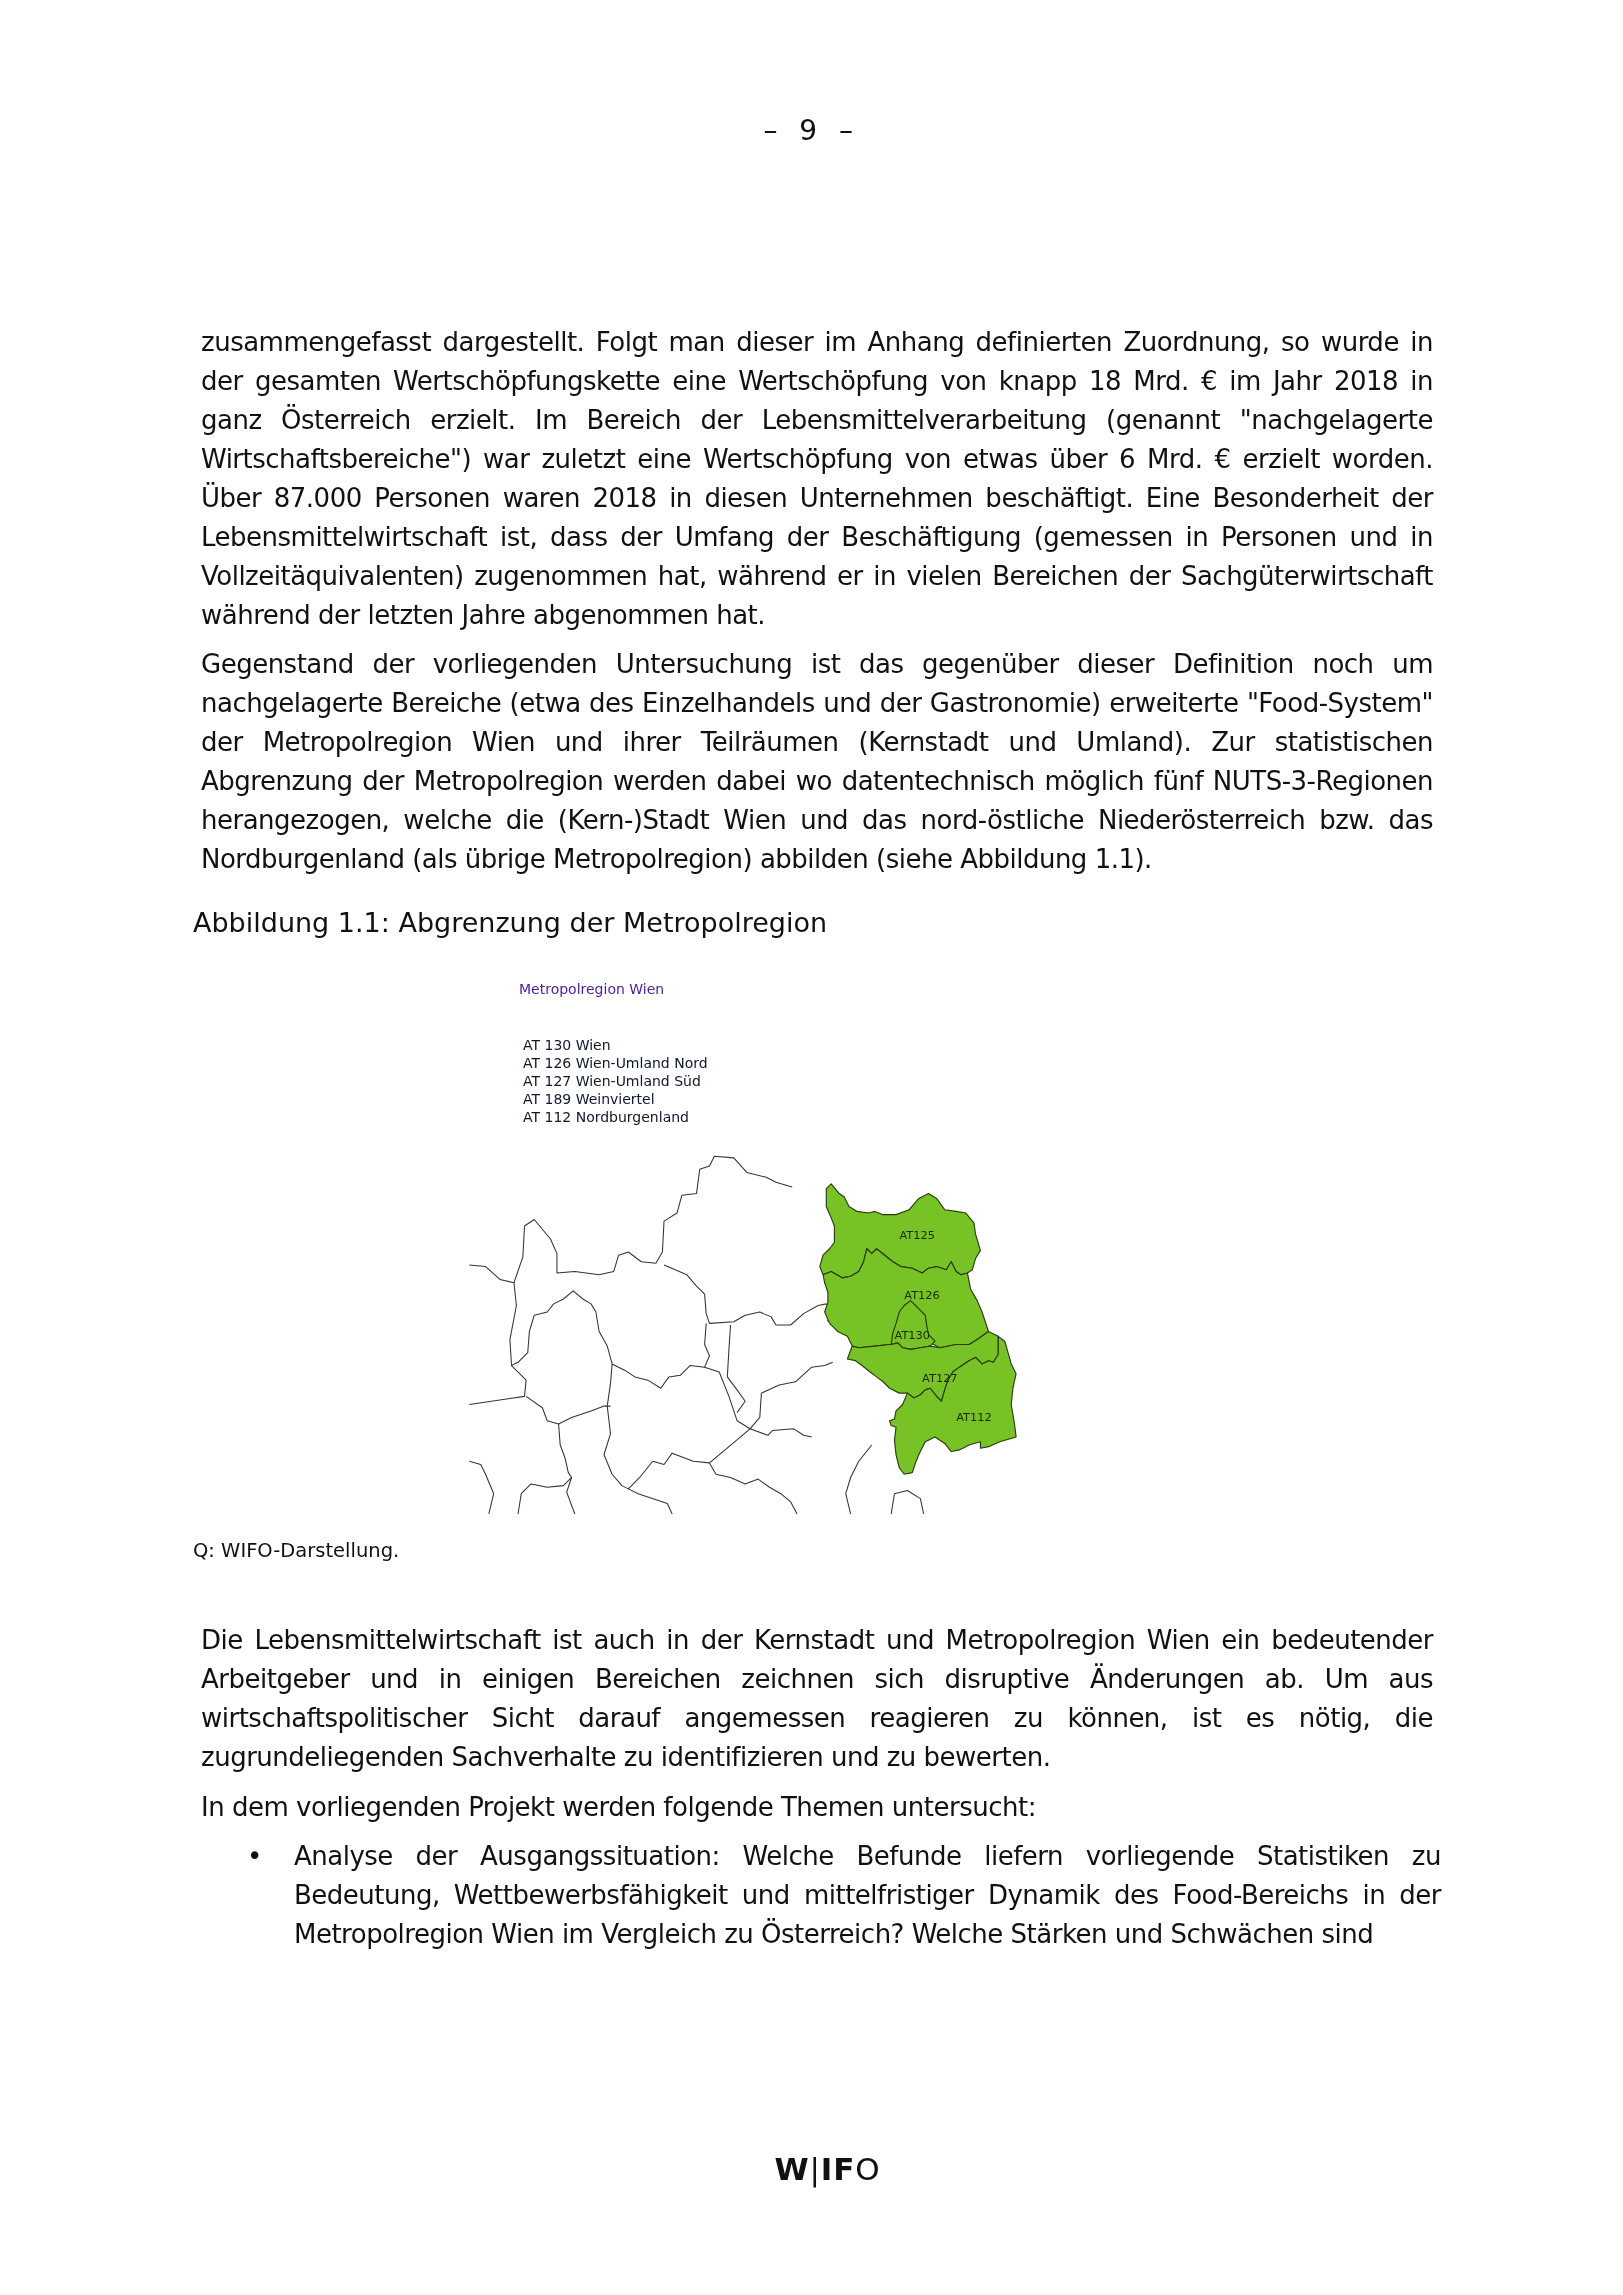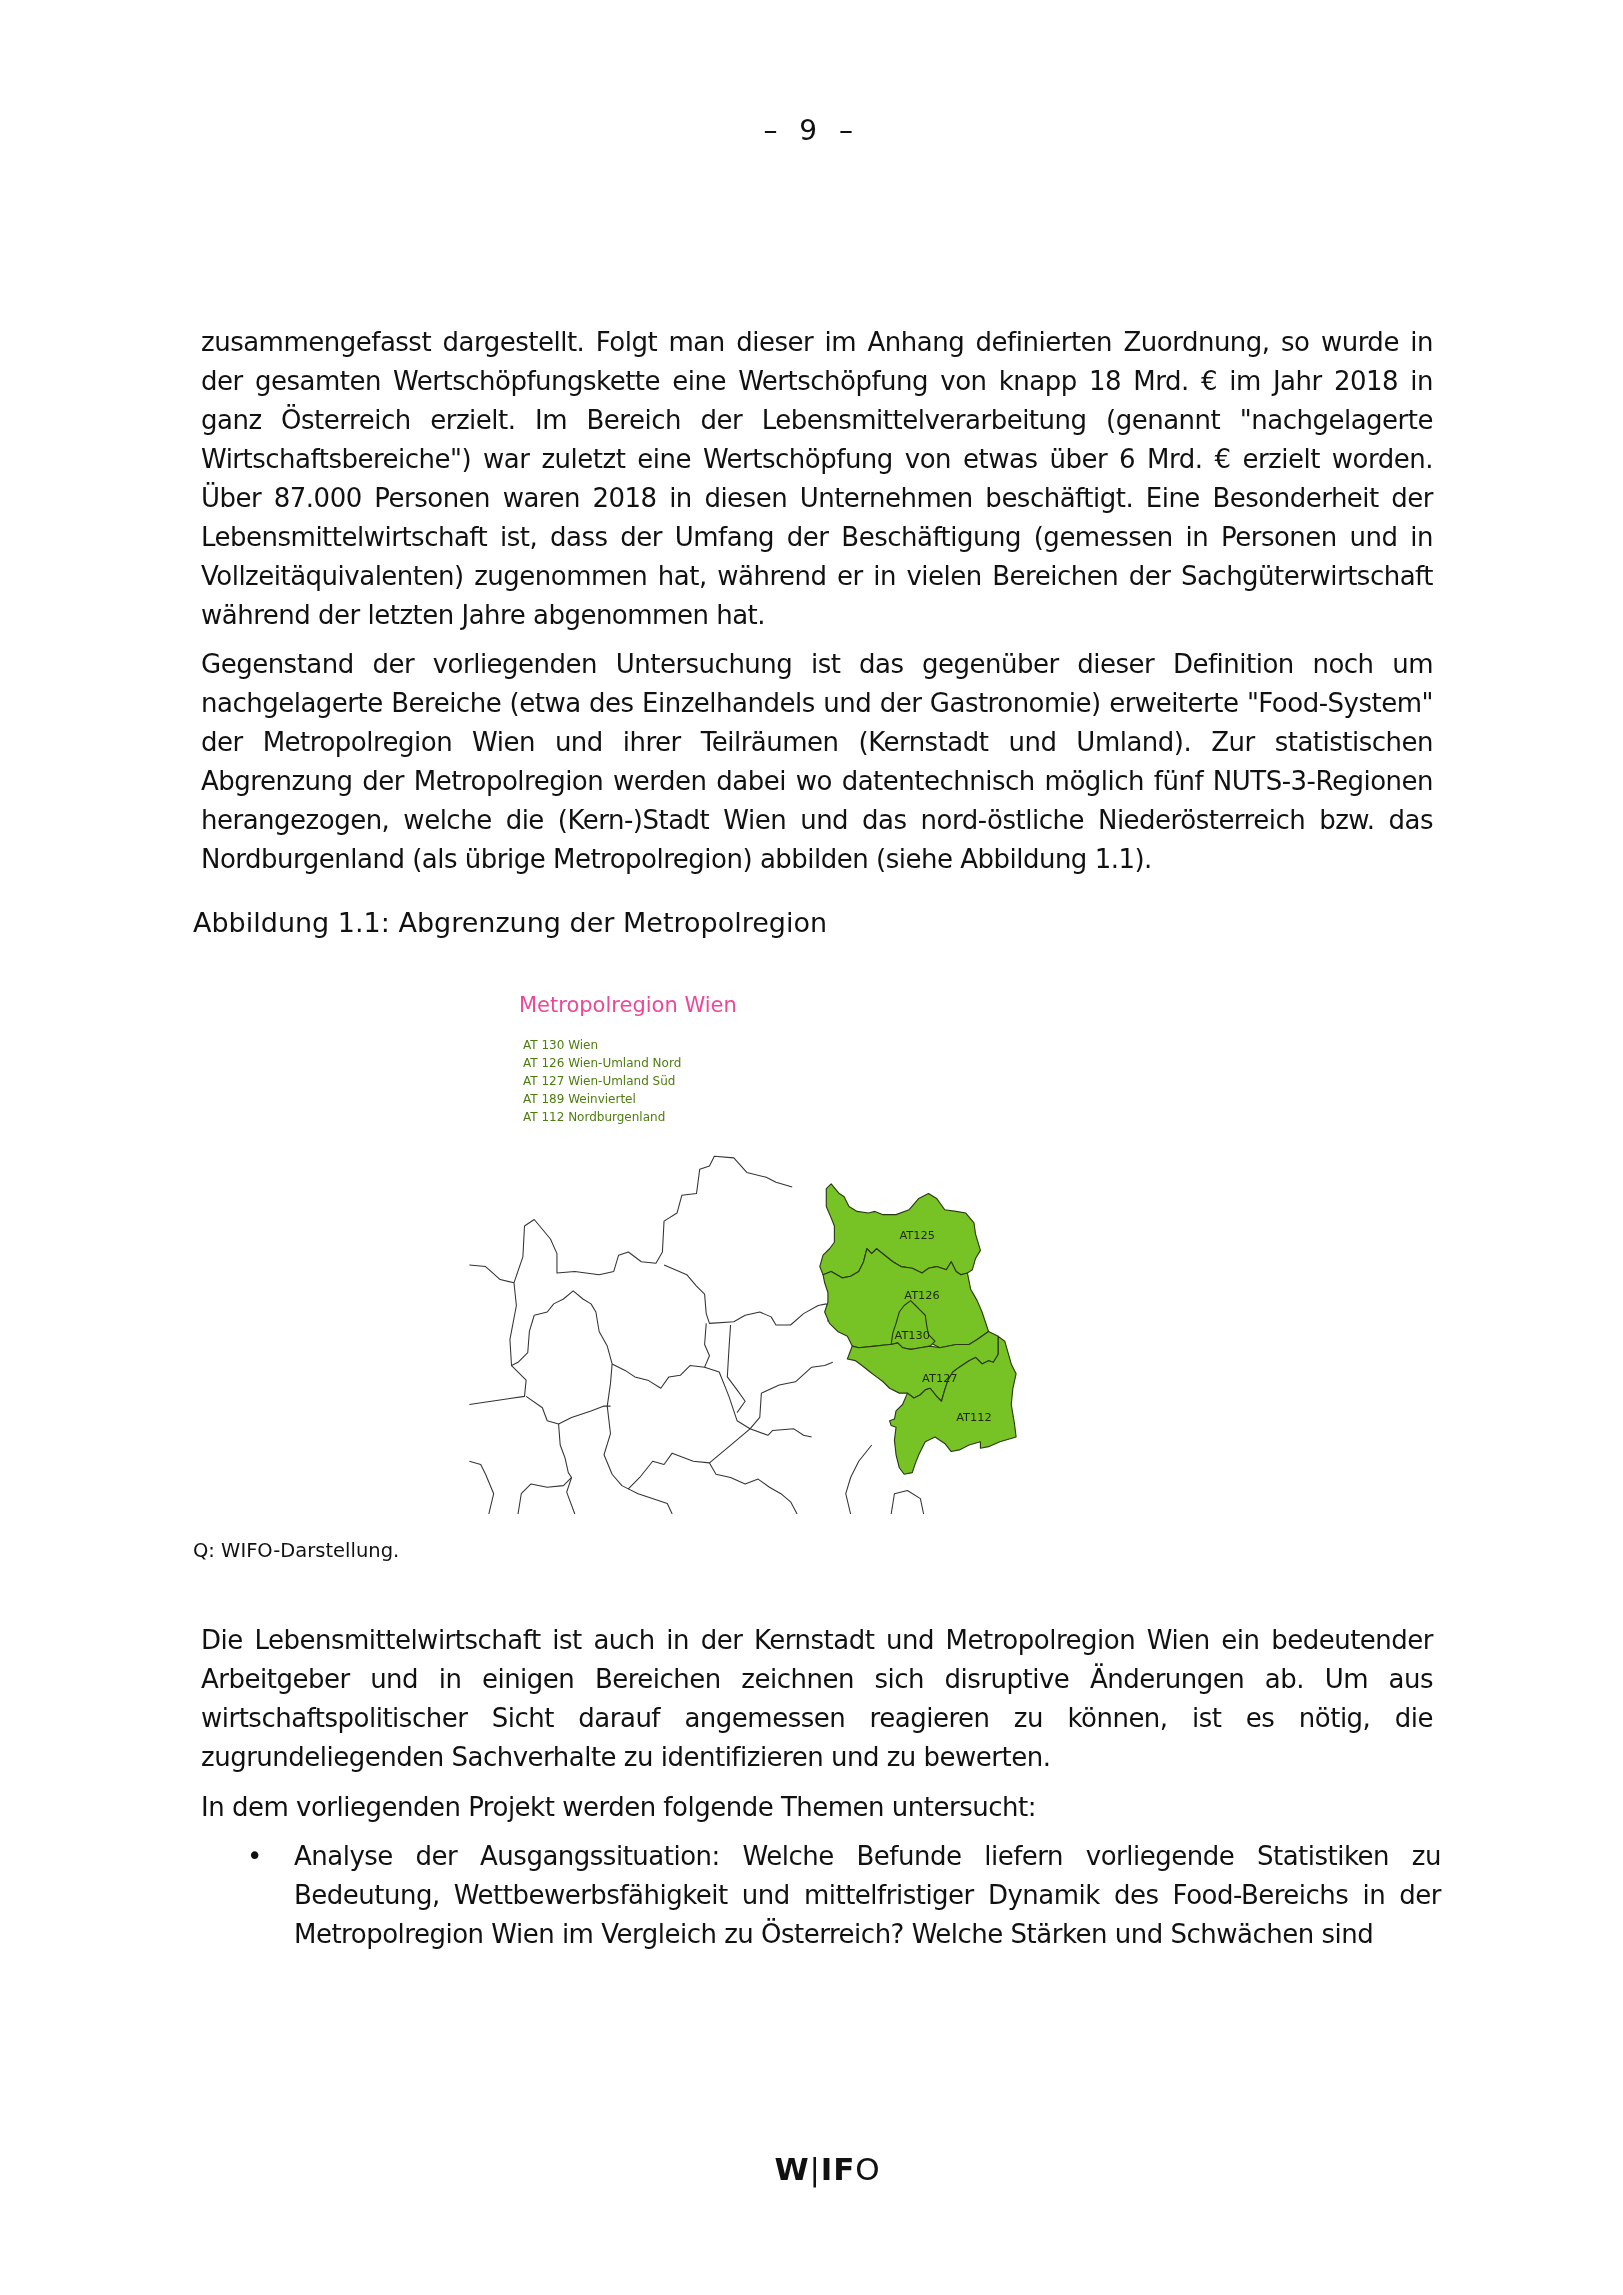--- a/index.html
+++ b/index.html
@@ -8,22 +8,22 @@
   .page-number { position:absolute; top:114px; left:0; width:1623px; text-align:center;
                  font-size:28px; letter-spacing:6.5px; }
   .body-text { position:absolute; left:193px; width:1248px; font-size:26px; line-height:39px;
                text-align:justify; letter-spacing:-0.5px; }
   .body-text p { margin:8px; }
   .p1 { top:315px; }
   .p2 { top:637px; }
   .caption { position:absolute; top:907px; left:193px; font-size:27px; }
   .caption b { font-weight:normal; }
   .figure { position:absolute; left:469px; top:978px; width:601px; height:536px; }
-  .fig-title { position:absolute; left:50px; top:15px; font-size:21px; color:#ec4899; }
-  .fig-legend { position:absolute; left:54px; top:58px; font-size:12px; line-height:18px; color:#4d7c0f; }
+  .fig-title { position:absolute; left:50px; top:3px; font-size:14px; color:#4c1d95; }
+  .fig-legend { position:absolute; left:54px; top:58px; font-size:14px; line-height:18px; color:#0f172a; }
   .fig-legend div { white-space:nowrap; }
   .map { position:absolute; left:0; top:175px; width:601px; height:361px; }
   .source { position:absolute; top:1539px; left:193px; font-size:19.5px; }
   .p3 { top:1613px; }
   .p4 { top:1780px; }
   .bullet-list { position:absolute; top:1837px; left:193px; width:1248px; font-size:26px;
                  line-height:39px; letter-spacing:-0.5px; }
   .bullet-item { position:relative; padding-left:101px; text-align:justify; }
   .bullet-dot { position:absolute; left:54px; top:0; }
   .footer-logo { position:absolute; top:2151px; left:0; width:1623px; text-align:center;

